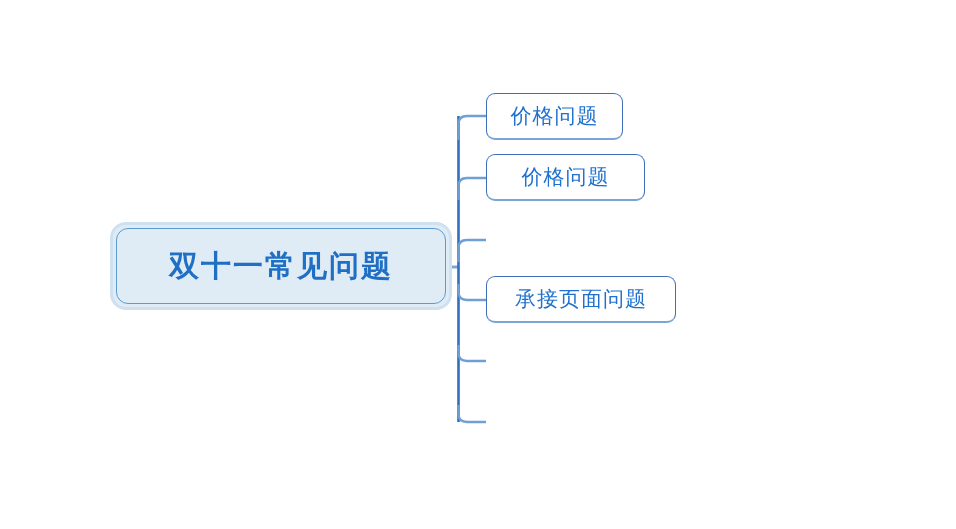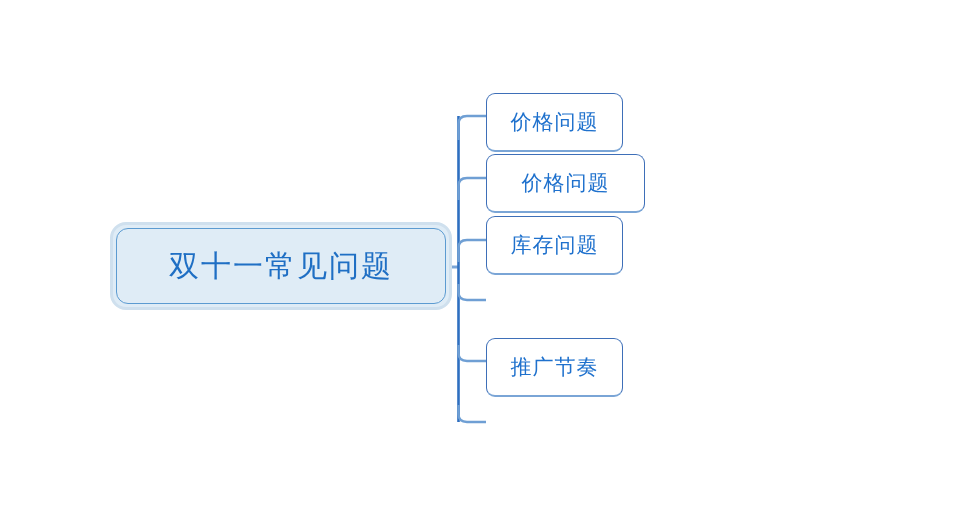--- a/index.html
+++ b/index.html
@@ -31,20 +31,21 @@
     position: absolute;
     left: 110px;
     top: 222px;
     width: 342px;
     height: 88px;
     box-sizing: border-box;
     border-radius: 16px;
     background: #dfecf6;
     border: 3px solid #cfe0ee;
     padding: 3px;
+    font-weight: bold;
   }
   .root-inner {
     width: 100%;
     height: 100%;
     box-sizing: border-box;
     border: 1.5px solid #5c9bd1;
     border-radius: 12px;
     background: #dfecf6;
     display: flex;
     align-items: center;
@@ -56,21 +57,21 @@
     letter-spacing: 2px;
     color: #1f6fc4;
     line-height: 1;
     white-space: nowrap;
   }
 
   
   .child-node {
     position: absolute;
     box-sizing: border-box;
-    height: 59px;
+    height: 47px;
     border: 1.4px solid #3e6fb8;
     border-bottom-width: 2.2px;
     border-bottom-color: #7aa5d6;
     border-radius: 9px;
     background: #ffffff;
     display: flex;
     align-items: center;
     justify-content: center;
     padding: 2px 14px;
   }
@@ -111,23 +112,20 @@
   </div>
 
   <div class="child-node" style="left:486px; top:93px; width:137px;">
     <span class="child-label">价格问题</span>
   </div>
 
   <div class="child-node" style="left:486px; top:154px; width:159px;">
     <span class="child-label">价格问题</span>
   </div>
 
-  <div class="child-node" style="left:486px; top:216px; width:137px;">
-    <span class="child-label">库存问题</span>
+
+  <div class="child-node" style="left:486px; top:276px; width:190px;">
+    <span class="child-label">承接页面问题</span>
   </div>
 
-
-  <div class="child-node" style="left:486px; top:338px; width:137px;">
-    <span class="child-label">推广节奏</span>
-  </div>
 
 
 </div>
 
 </body></html>

